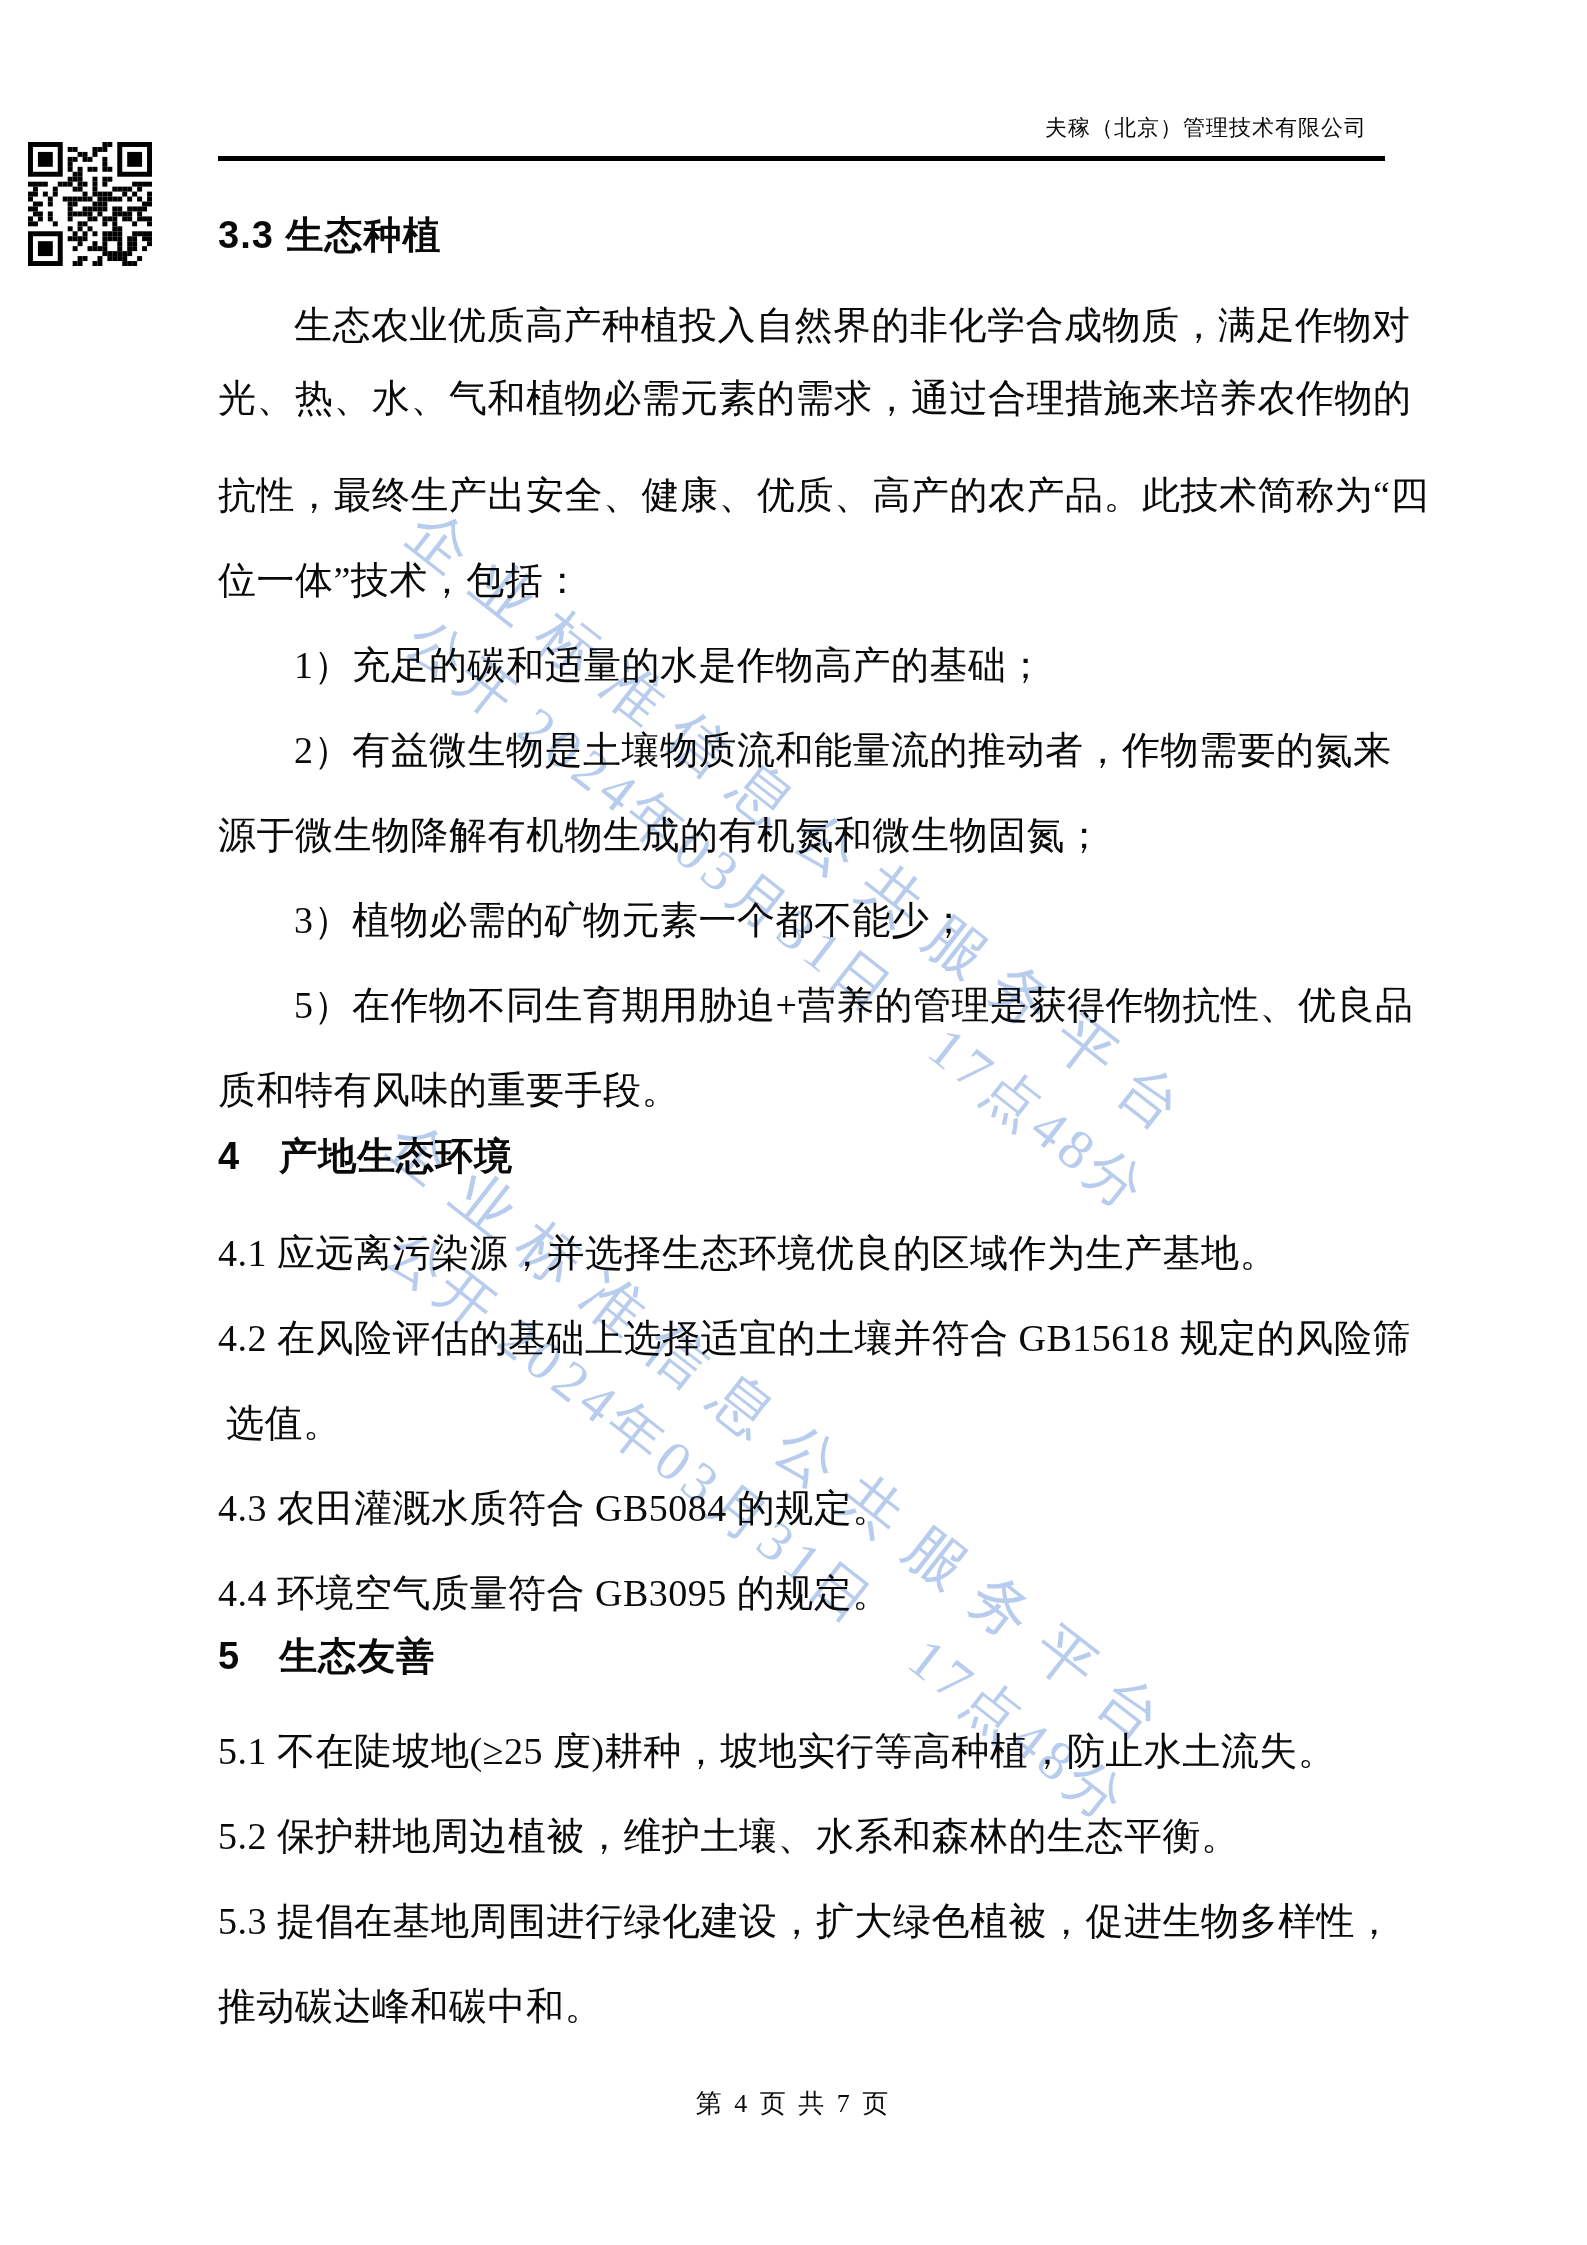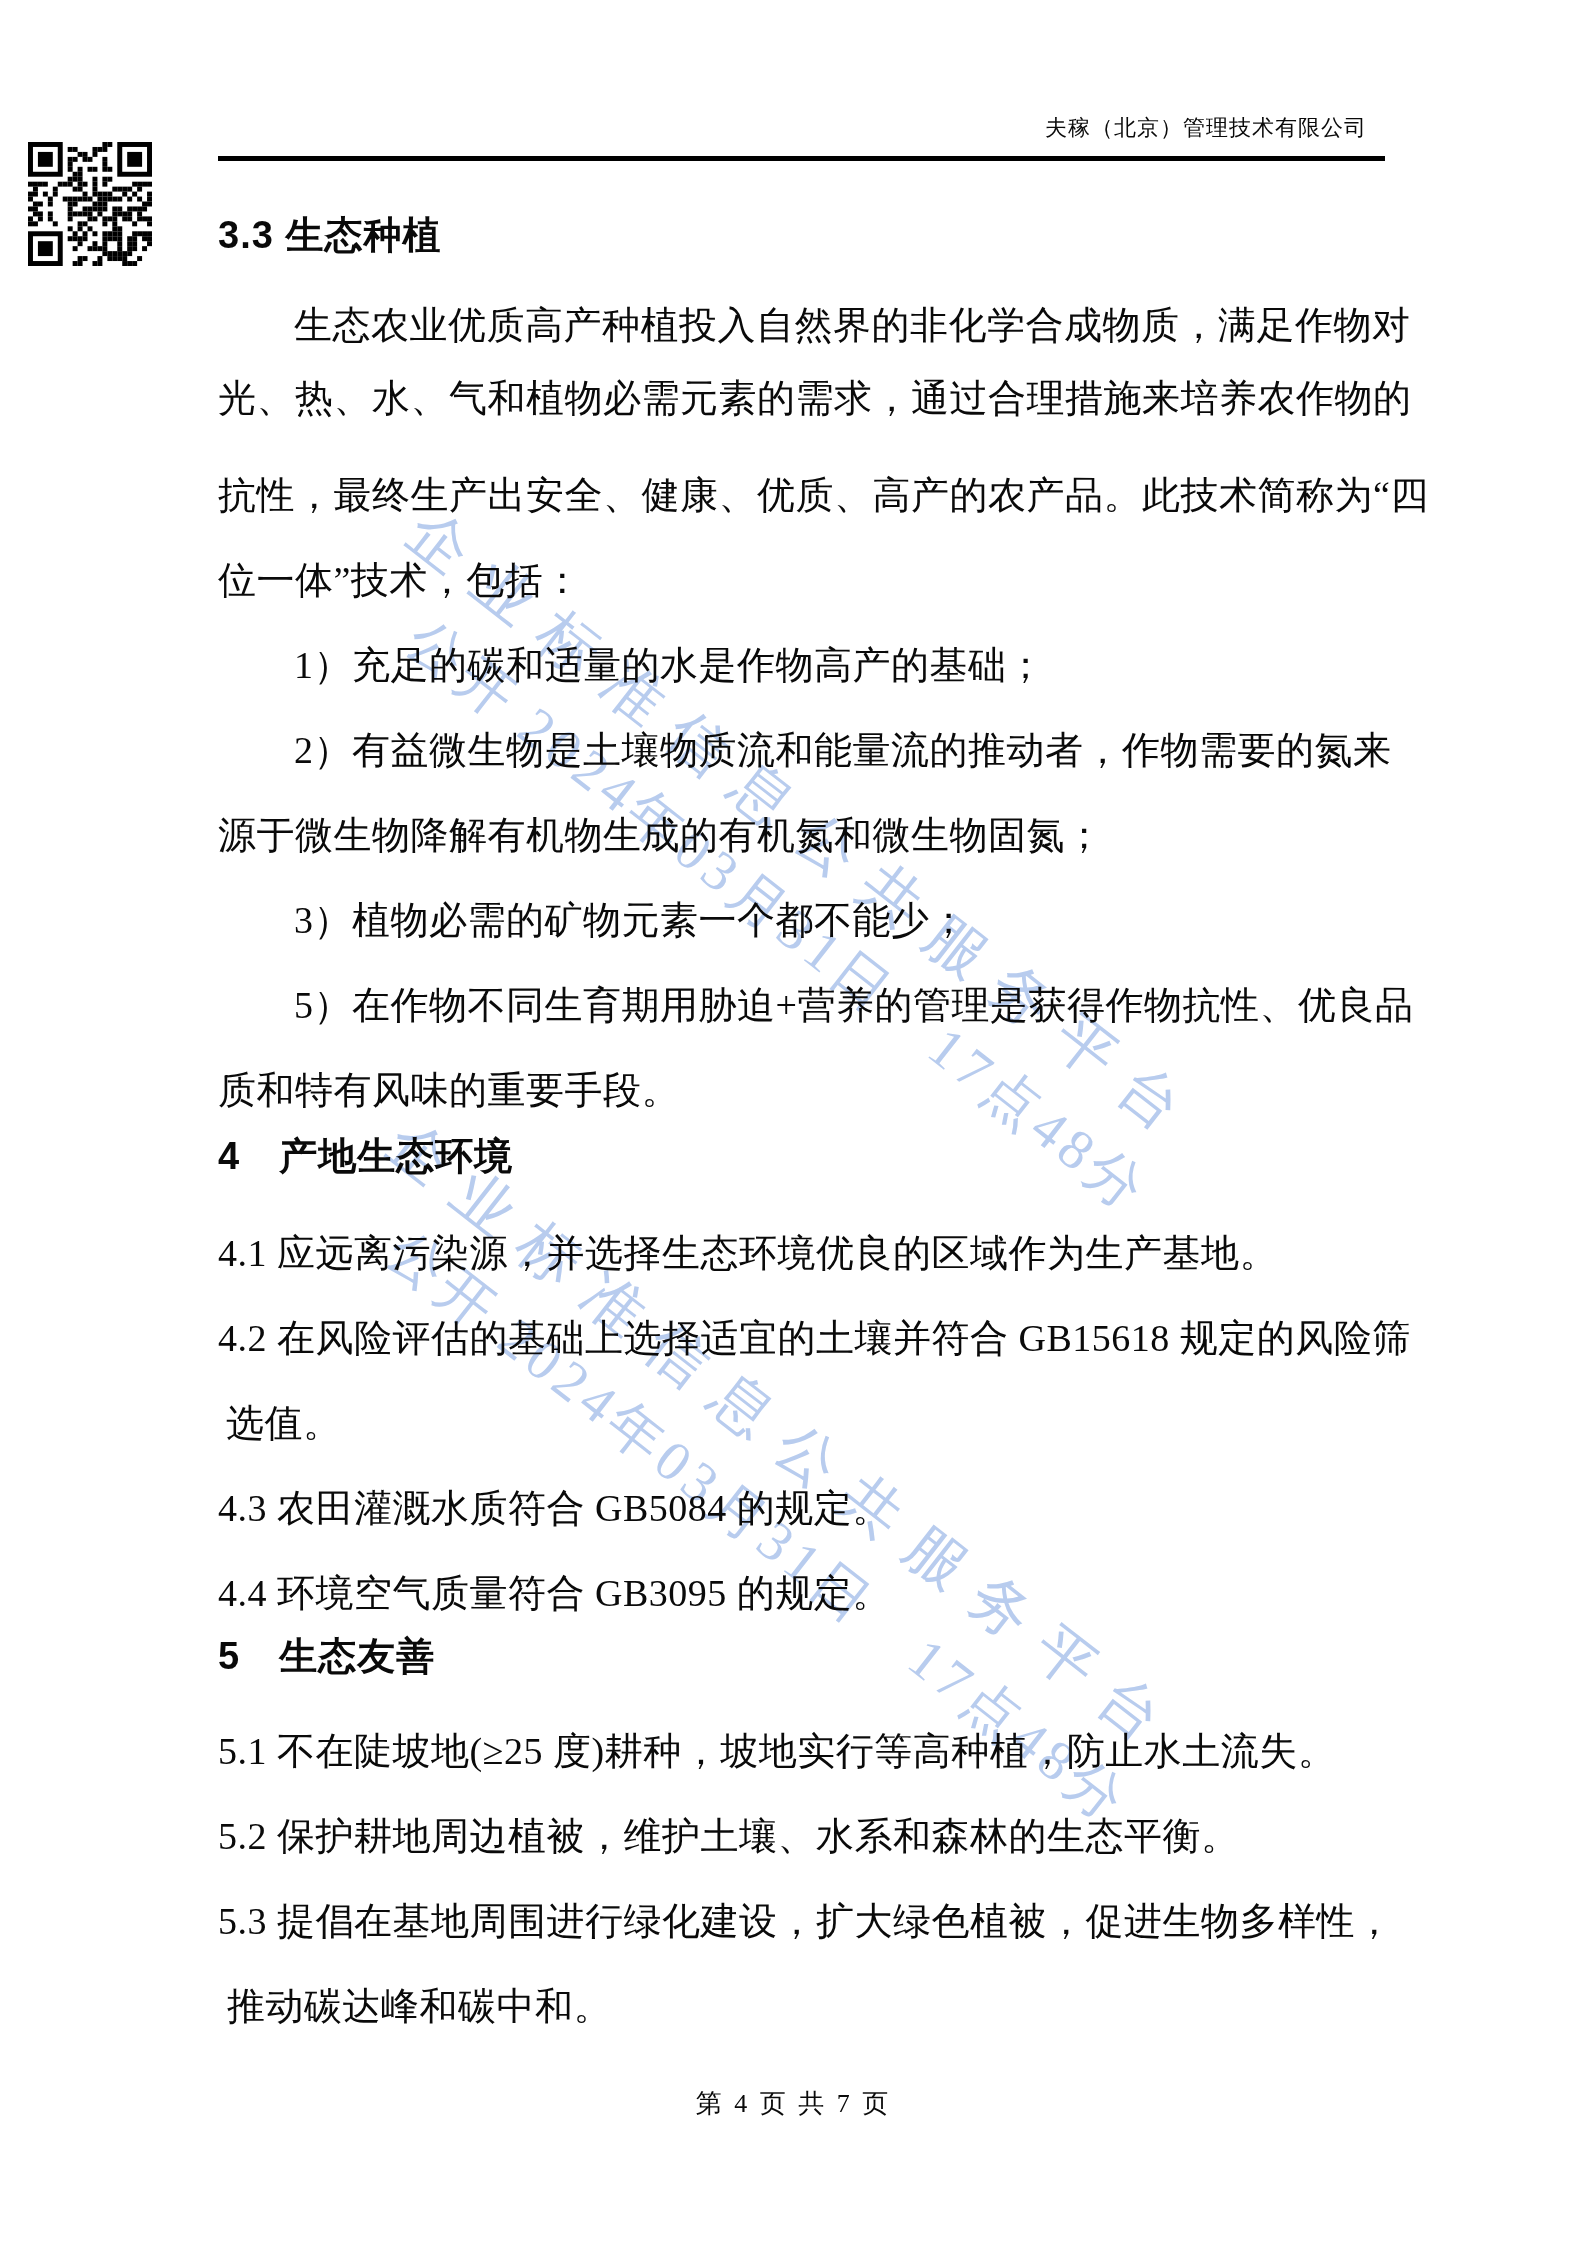--- a/index.html
+++ b/index.html
@@ -307,17 +307,17 @@
   <div class="line" style="left:218px;top:1231px;">4.1 应远离污染源，并选择生态环境优良的区域作为生产基地。</div>
   <div class="line" style="left:218px;top:1316px;">4.2 在风险评估的基础上选择适宜的土壤并符合 GB15618 规定的风险筛</div>
   <div class="line" style="left:218px;top:1401px;margin-left:8px;">选值。</div>
   <div class="line" style="left:218px;top:1486px;">4.3 农田灌溉水质符合 GB5084 的规定。</div>
   <div class="line" style="left:218px;top:1571px;">4.4 环境空气质量符合 GB3095 的规定。</div>
 
   <div class="heading" style="left:218px;top:1634px;">5　生态友善</div>
   <div class="line" style="left:218px;top:1729px;">5.1 不在陡坡地(≥25 度)耕种，坡地实行等高种植，防止水土流失。</div>
   <div class="line" style="left:218px;top:1814px;">5.2 保护耕地周边植被，维护土壤、水系和森林的生态平衡。</div>
   <div class="line" style="left:218px;top:1899px;">5.3 提倡在基地周围进行绿化建设，扩大绿色植被，促进生物多样性，</div>
-  <div class="line" style="left:227px;top:1984px;">推动碳达峰和碳中和。</div>
+  <div class="line" style="left:218px;top:1984px;">推动碳达峰和碳中和。</div>
 
   <div class="footer">第 4 页 共 7 页</div>
 
 </div>
 
 </body></html>

